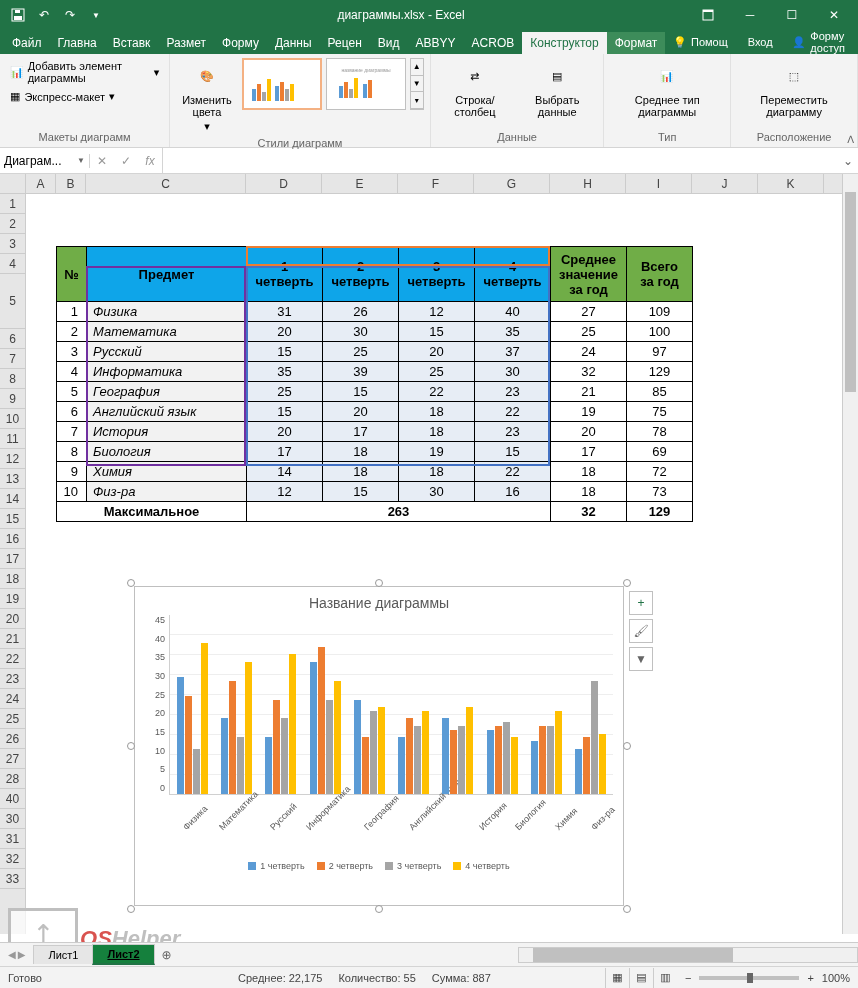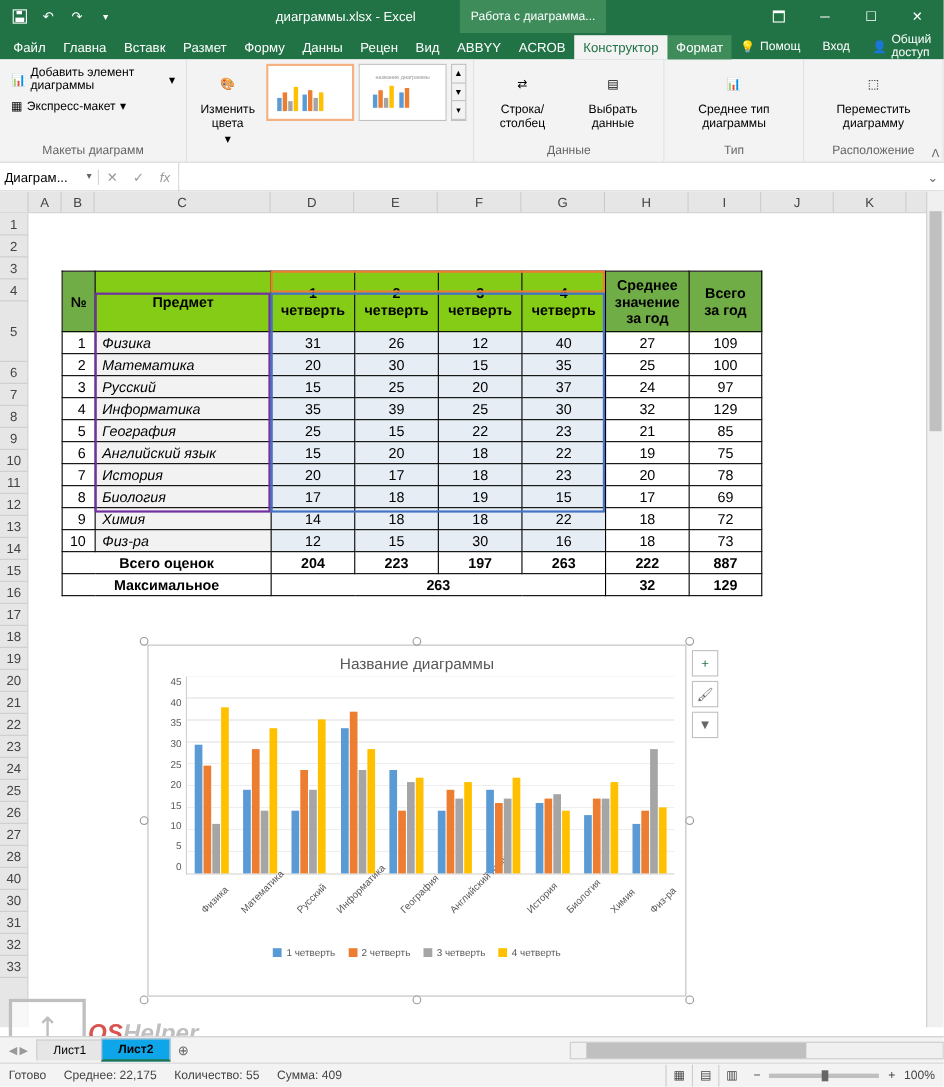--- a/index.html
+++ b/index.html
@@ -55,21 +55,21 @@
 .grid-body { display: flex; height: calc(100% - 20px); }
 .row-headers { width: 26px; background: #e6e6e6; border-right: 1px solid #ccc; }
 .row-header { height: 20px; border-bottom: 1px solid #ccc; text-align: center; font-size: 12px; color: #444; line-height: 20px; cursor: pointer; }
 .row-header.tall { height: 55px; line-height: 55px; }
 .cells { flex: 1; position: relative; background: #fff; }
 
 
 .data-table { position: absolute; left: 30px; top: 52px; border-collapse: collapse; font-size: 13px; }
 .data-table th, .data-table td { border: 1px solid #000; padding: 0 6px; height: 20px; text-align: center; }
 .data-table .hdr { background: #70ad47; font-weight: bold; height: 55px; }
-.data-table .hdr.sel { background: #84cc16; }
+.data-table .hdr.sel { background: #0ea5e9; }
 .data-table .subj { text-align: left; font-style: italic; background: #f2f2f2; }
 .data-table .num { text-align: right; padding-right: 8px; }
 .data-table .val { background: #e7edf5; }
 .data-table .tot { font-weight: bold; }
 .title-cell { position: absolute; left: 30px; top: 18px; width: 640px; text-align: center; font-family: Georgia, serif; font-size: 18px; font-weight: bold; }
 
 
 .sel-blue { position: absolute; border: 2px solid #4472c4; pointer-events: none; }
 .sel-red { position: absolute; border: 2px solid #ed7d31; pointer-events: none; }
 .sel-purple { position: absolute; border: 2px solid #7030a0; pointer-events: none; }
@@ -95,21 +95,21 @@
 .legend-item { display: flex; align-items: center; gap: 4px; }
 .legend-sw { width: 8px; height: 8px; }
 .chart-side-btns { position: absolute; right: -30px; top: 4px; display: flex; flex-direction: column; gap: 4px; }
 .chart-side-btn { width: 24px; height: 24px; border: 1px solid #c0c0c0; background: #fff; display: flex; align-items: center; justify-content: center; cursor: pointer; color: #666; }
 
 
 .sheet-tabs { position: absolute; bottom: 22px; left: 0; right: 0; height: 24px; background: #f3f3f3; border-top: 1px solid #ccc; display: flex; align-items: center; }
 .sheet-nav { display: flex; gap: 2px; padding: 0 8px; }
 .sheet-nav-btn { color: #999; cursor: pointer; font-size: 10px; }
 .sheet-tab { padding: 3px 14px; border: 1px solid #ccc; border-bottom: none; background: #e6e6e6; font-size: 11px; cursor: pointer; margin-right: -1px; }
-.sheet-tab.active { background: #0ea5e9; border-bottom: 2px solid #217346; font-weight: bold; }
+.sheet-tab.active { background: #15803d; border-bottom: 2px solid #217346; font-weight: bold; text-decoration: underline; }
 .sheet-add { padding: 0 8px; cursor: pointer; color: #666; }
 .sheet-scroll { margin-left: auto; width: 340px; height: 16px; background: #f0f0f0; border: 1px solid #ccc; position: relative; }
 .sheet-scroll-thumb { position: absolute; left: 14px; width: 200px; top: 0; bottom: 0; background: #c0c0c0; }
 
 
 .statusbar { position: absolute; bottom: 0; left: 0; right: 0; height: 22px; background: #f3f3f3; border-top: 1px solid #d4d4d4; display: flex; align-items: center; font-size: 11px; color: #444; padding: 0 8px; gap: 16px; }
 .statusbar .right { margin-left: auto; display: flex; align-items: center; gap: 8px; }
 .view-btns { display: flex; }
 .view-btn { width: 24px; height: 20px; border-left: 1px solid #ccc; display: flex; align-items: center; justify-content: center; cursor: pointer; }
 .zoom-slider { width: 100px; height: 4px; background: #c0c0c0; position: relative; }
@@ -136,21 +136,20 @@
           <rect x="3" y="8" width="8" height="4" fill="#fff"></rect>
           <rect x="4" y="2" width="5" height="3" fill="#fff"></rect>
         </svg>
       </div>
     <div class="qat-btn">↶</div>
     <div class="qat-btn">↷</div>
     <div class="qat-btn" style="font-size:8px">▼</div>
   </div>
   <div class="title-center">
     <span class="title-name">диаграммы.xlsx - Excel</span>
-    <span class="chart-tools">Работа с диаграмма...</span>
   </div>
   <div class="win-controls">
     <div class="win-btn">
         <svg width="12" height="12">
           <rect x="1" y="1" width="10" height="10" fill="none" stroke="#fff"></rect>
           <rect x="1" y="1" width="10" height="2" fill="#fff"></rect>
         </svg>
       </div>
     <div class="win-btn">─</div>
     <div class="win-btn">☐</div>
@@ -167,21 +166,21 @@
   <div class="ribbon-tab">Данны</div>
   <div class="ribbon-tab">Рецен</div>
   <div class="ribbon-tab">Вид</div>
   <div class="ribbon-tab">ABBYY</div>
   <div class="ribbon-tab">ACROB</div>
   <div class="ribbon-tab context active">Конструктор</div>
   <div class="ribbon-tab context">Формат</div>
   <div class="ribbon-right">
     <div class="ribbon-help">💡 <span>Помощ</span></div>
     <div class="ribbon-help">Вход</div>
-    <div class="ribbon-help">👤 <span>Общий доступ</span></div>
+    <div class="ribbon-help">👤 <span>Форму доступ</span></div>
   </div>
 </div>
 
 <div class="ribbon">
   <div class="ribbon-group">
     <div class="ribbon-group-content" style="flex-direction:column;gap:2px">
       <div class="ribbon-btn-small"><span>📊</span><span>Добавить элемент диаграммы</span> ▾</div>
       <div class="ribbon-btn-small"><span>▦</span><span>Экспресс-макет</span> ▾</div>
     </div>
     <div class="ribbon-group-label">Макеты диаграмм</div>
@@ -216,20 +215,21 @@
               <rect x="37" y="16" width="4" height="18" fill="#ed7d31"></rect>
             </svg>
           </div>
         <div class="gallery-more">
           <div>▲</div>
           <div>▼</div>
           <div>▾</div>
         </div>
       </div>
     </div>
+    <div class="ribbon-group-label">Стили диаграмм</div>
   </div>
   <div class="ribbon-group">
     <div class="ribbon-group-content">
       <div class="ribbon-btn-big">
         <div class="ribbon-icon-big">⇄</div>
         <span>Строка/столбец</span>
       </div>
       <div class="ribbon-btn-big">
         <div class="ribbon-icon-big">▤</div>
         <span>Выбрать данные</span>
@@ -430,29 +430,20 @@
             </tr>
             <tr>
   <td class="num">10</td>
               <td class="subj">Физ-ра</td>
   <td class="val">12</td>
               <td class="val">15</td>
               <td class="val">30</td>
               <td class="val">16</td>
   <td>18</td>
               <td>73</td>
-            </tr>
-            <tr class="tot">
-              <td colspan="2" style="text-align:center">Всего оценок</td>
-              <td>204</td>
-              <td>223</td>
-              <td>197</td>
-              <td>263</td>
-              <td>222</td>
-              <td>887</td>
             </tr>
             <tr class="tot">
               <td colspan="2" style="text-align:center">Максимальное</td>
               <td colspan="4">263</td>
               <td>32</td>
               <td>129</td>
             </tr>
           </tbody>
         </table>
 
@@ -604,23 +595,23 @@
   <div class="sheet-tab">Лист1</div>
   <div class="sheet-tab active">Лист2</div>
   <div class="sheet-add">⊕</div>
   <div class="sheet-scroll">
       <div class="sheet-scroll-thumb"></div>
     </div>
 </div>
 
 <div class="statusbar">
   <span>Готово</span>
-  <span style="">Среднее: 22,175</span>
+  <span style="margin-left:180px">Среднее: 22,175</span>
   <span>Количество: 55</span>
-  <span>Сумма: 409</span>
+  <span>Сумма: 887</span>
   <div class="right">
     <div class="view-btns">
       <div class="view-btn">▦</div>
       <div class="view-btn">▤</div>
       <div class="view-btn">▥</div>
     </div>
     <span>−</span>
     <div class="zoom-slider">
         <div class="zoom-thumb"></div>
       </div>

